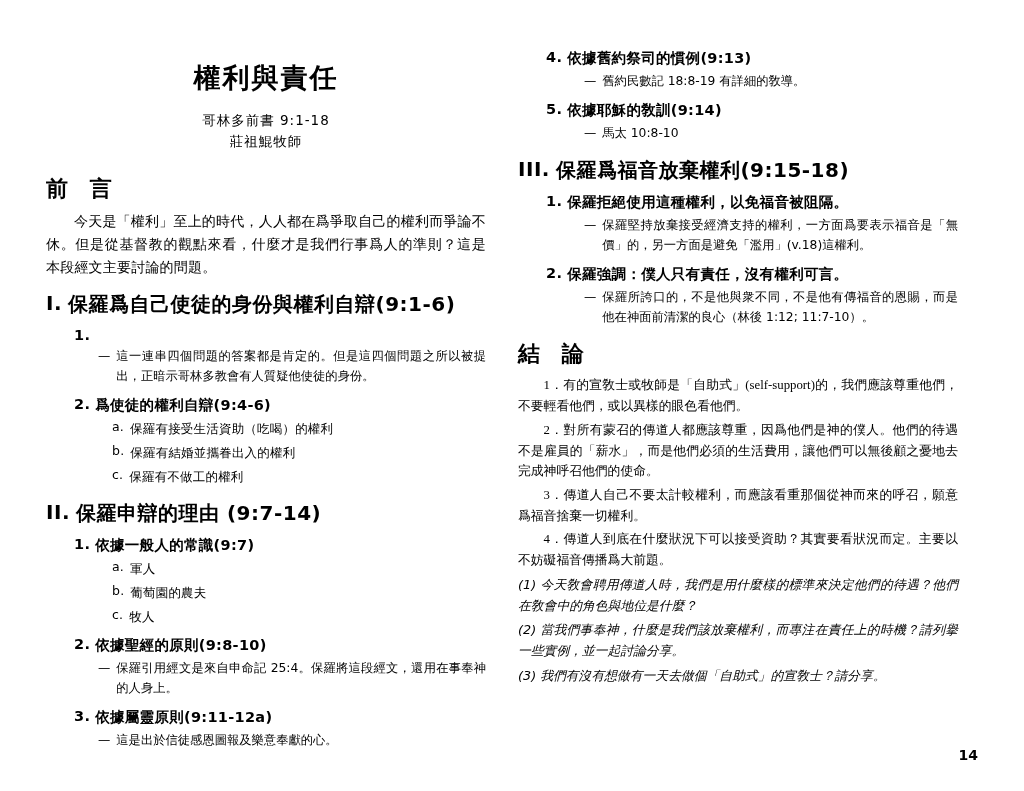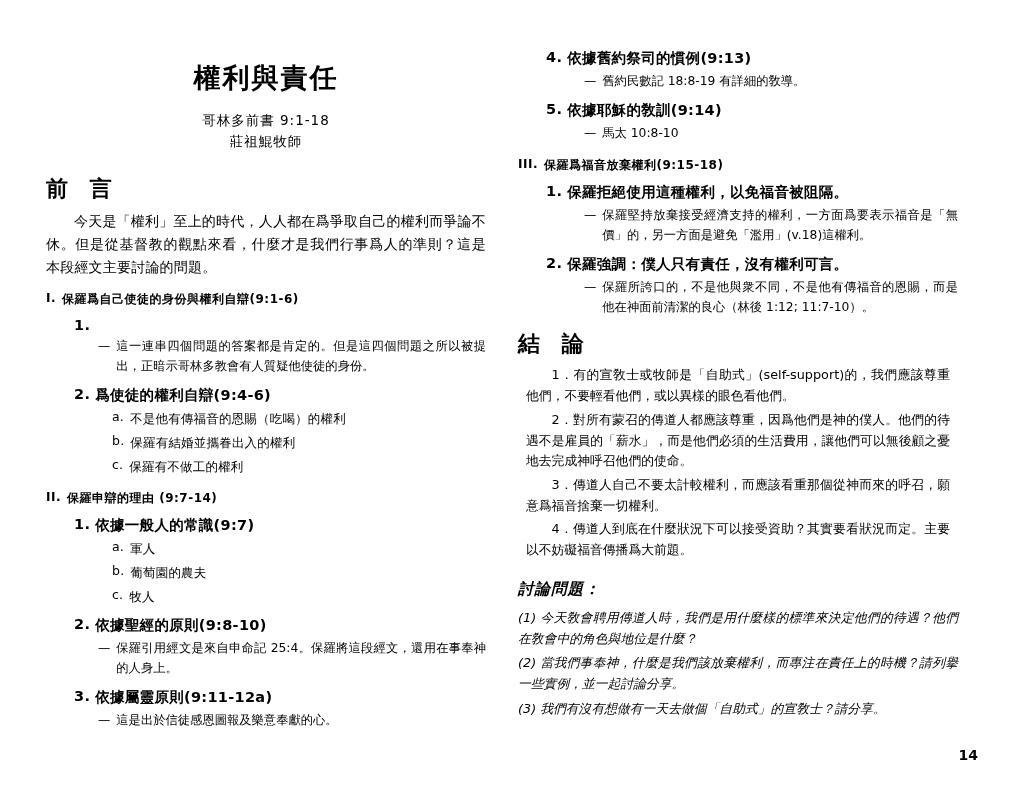--- a/index.html
+++ b/index.html
@@ -57,21 +57,21 @@
   .h-section {
     font-size: 22px;
     font-weight: bold;
     letter-spacing: 1px;
     margin: 12px 0 6px 0;
   }
   .h-section.spaced {
     letter-spacing: 7px;
   }
   .h-roman {
-    font-size: 12px;
+    font-size: 20px;
     font-weight: bold;
     margin: 13px 0 4px 0;
     letter-spacing: 0.5px;
     display: flex;
     gap: 6px;
   }
   .h-roman .num { flex: 0 0 auto; }
   .h-roman .txt { flex: 1 1 auto; }
   
   .para {
@@ -114,21 +114,22 @@
   }
   .dash .mark { flex: 0 0 auto; }
   .dash .txt { flex: 1 1 auto; }
   .dash.deep { padding-left: 66px; }
   
   .concl-item {
     font-size: 12.8px;
     line-height: 1.62;
     text-align: justify;
     text-indent: 2em;
-    margin: 3px 8px;
+    margin: 3px 0;
+    font-family: Liberation Serif, serif;
   }
   
   .h-discussion {
     font-style: italic;
     font-size: 15.5px;
     font-weight: bold;
     margin: 18px 0 8px 0;
     letter-spacing: 1px;
   }
   .disc-item {
@@ -176,21 +177,21 @@
         <span class="mark">—</span>
         <span class="txt">這一連串四個問題的答案都是肯定的。但是這四個問題之所以被提出，正暗示哥林多教會有人質疑他使徒的身份。</span>
       </div>
 
       <div class="lvl1">
         <span class="num">2.</span>
         <span class="txt">爲使徒的權利自辯(9:4-6)</span>
       </div>
       <div class="lvl2">
         <span class="mark">a.</span>
-        <span class="txt">不是他有傳福音的恩賜（吃喝）的權利</span>
+        <span class="txt">保羅有接受生活資助（吃喝）的權利</span>
       </div>
       <div class="lvl2">
         <span class="mark">b.</span>
         <span class="txt">保羅有結婚並攜眷出入的權利</span>
       </div>
       <div class="lvl2">
         <span class="mark">c.</span>
         <span class="txt">保羅有不做工的權利</span>
       </div>
 
@@ -278,21 +279,20 @@
         <span class="mark">—</span>
         <span class="txt">保羅所誇口的，不是他與衆不同，不是他有傳福音的恩賜，而是他在神面前清潔的良心（林後 1:12; 11:7-10）。</span>
       </div>
 
       <div class="h-section spaced">結  論</div>
       <div class="concl-item">1．有的宣敎士或牧師是「自助式」(self-support)的，我們應該尊重他們，不要輕看他們，或以異樣的眼色看他們。</div>
       <div class="concl-item">2．對所有蒙召的傳道人都應該尊重，因爲他們是神的僕人。他們的待遇不是雇員的「薪水」，而是他們必須的生活費用，讓他們可以無後顧之憂地去完成神呼召他們的使命。</div>
       <div class="concl-item">3．傳道人自己不要太計較權利，而應該看重那個從神而來的呼召，願意爲福音捨棄一切權利。</div>
       <div class="concl-item">4．傳道人到底在什麼狀況下可以接受資助？其實要看狀況而定。主要以不妨礙福音傳播爲大前題。</div>
 
-      <div class="h-discussion">討論問題：</div>
       <div class="disc-item">(1) 今天敎會聘用傳道人時，我們是用什麼樣的標準來決定他們的待遇？他們在敎會中的角色與地位是什麼？</div>
       <div class="disc-item">(2) 當我們事奉神，什麼是我們該放棄權利，而專注在責任上的時機？請列擧一些實例，並一起討論分享。</div>
       <div class="disc-item">(3) 我們有沒有想做有一天去做個「自助式」的宣敎士？請分享。</div>
 
     </div>
   </div>
 
   <div class="page-number">14</div>
 </div>
 

